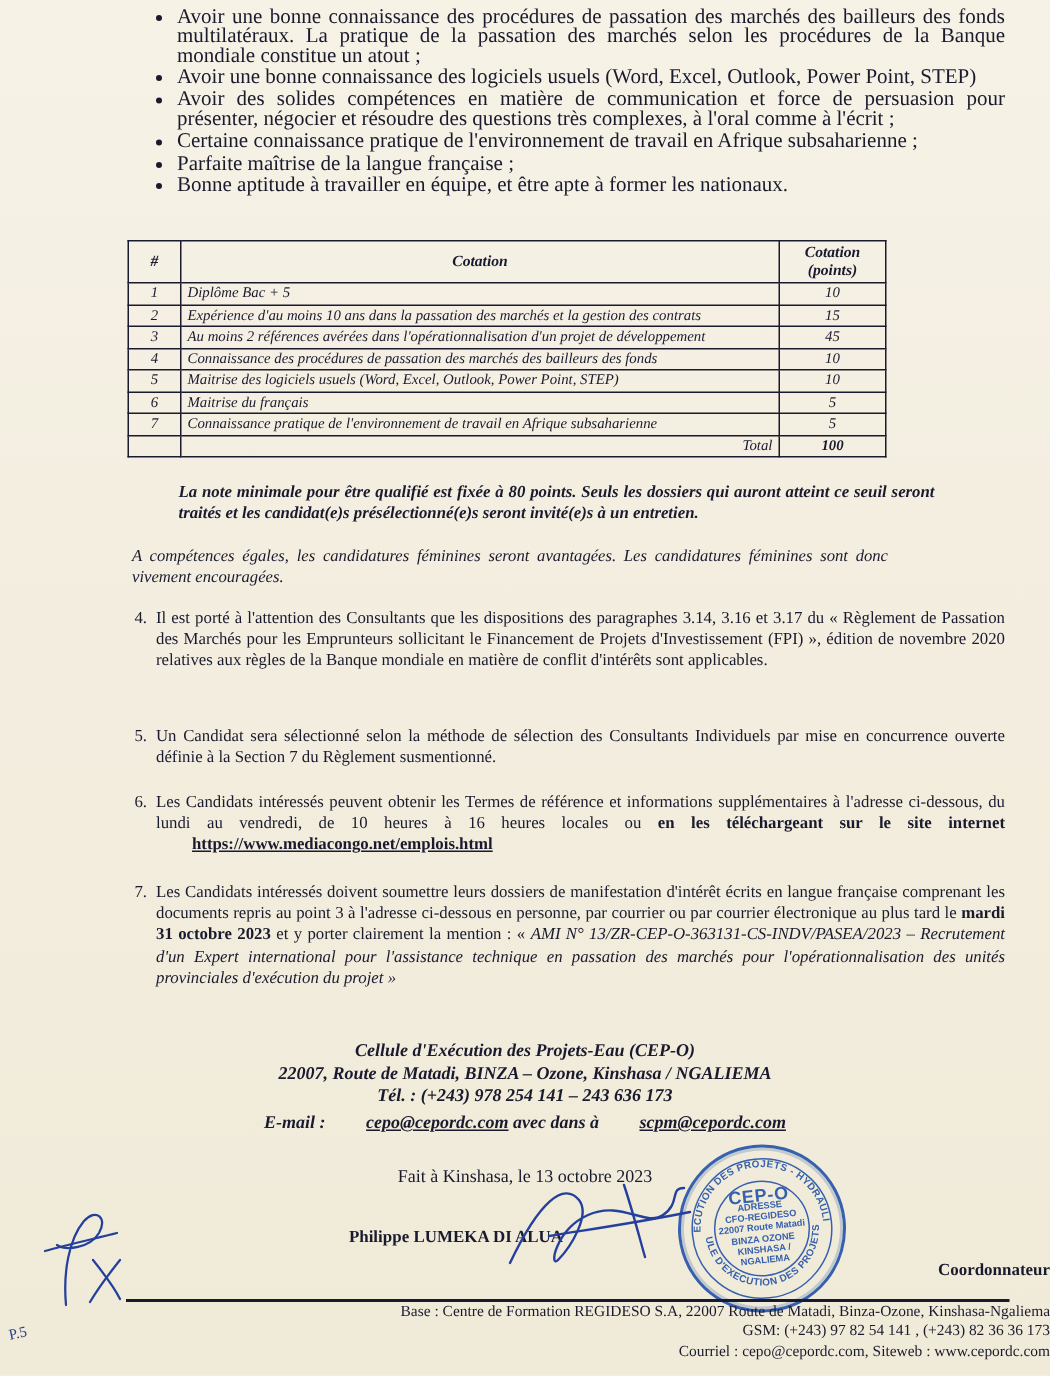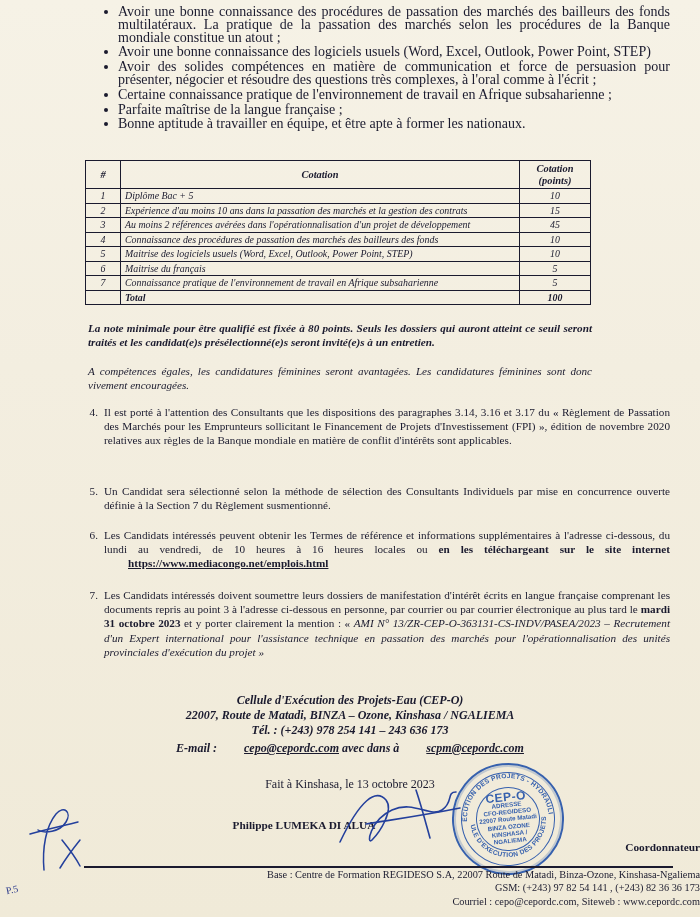--- a/index.html
+++ b/index.html
@@ -56,31 +56,32 @@
   table.exig thead td {
     text-align:center;
     font-style:italic;
     font-weight:bold;
     font-size:10.4px;
     padding:2px 2px;
   }
   td.num { width:26px; text-align:center; font-style:italic; }
   td.cot { width:62px; text-align:center; font-style:normal; }
   td.exg { font-style:italic; }
-  tr.total td.exg { font-weight:bold; font-style:italic; }
+  tr.total td.exg { font-weight:normal; font-style:italic;text-align:right; }
   tr.total td.cot { font-weight:bold; }
 
   
   .bi {
     position:absolute;
     font-weight:bold;
     font-style:italic;
     font-size:11.2px;
     line-height:14px;
     text-align:justify;
+    margin-left:31px;
   }
   .it {
     position:absolute;
     font-style:italic;
     font-size:11.1px;
     line-height:13.6px;
     text-align:justify;
   }
 
   

